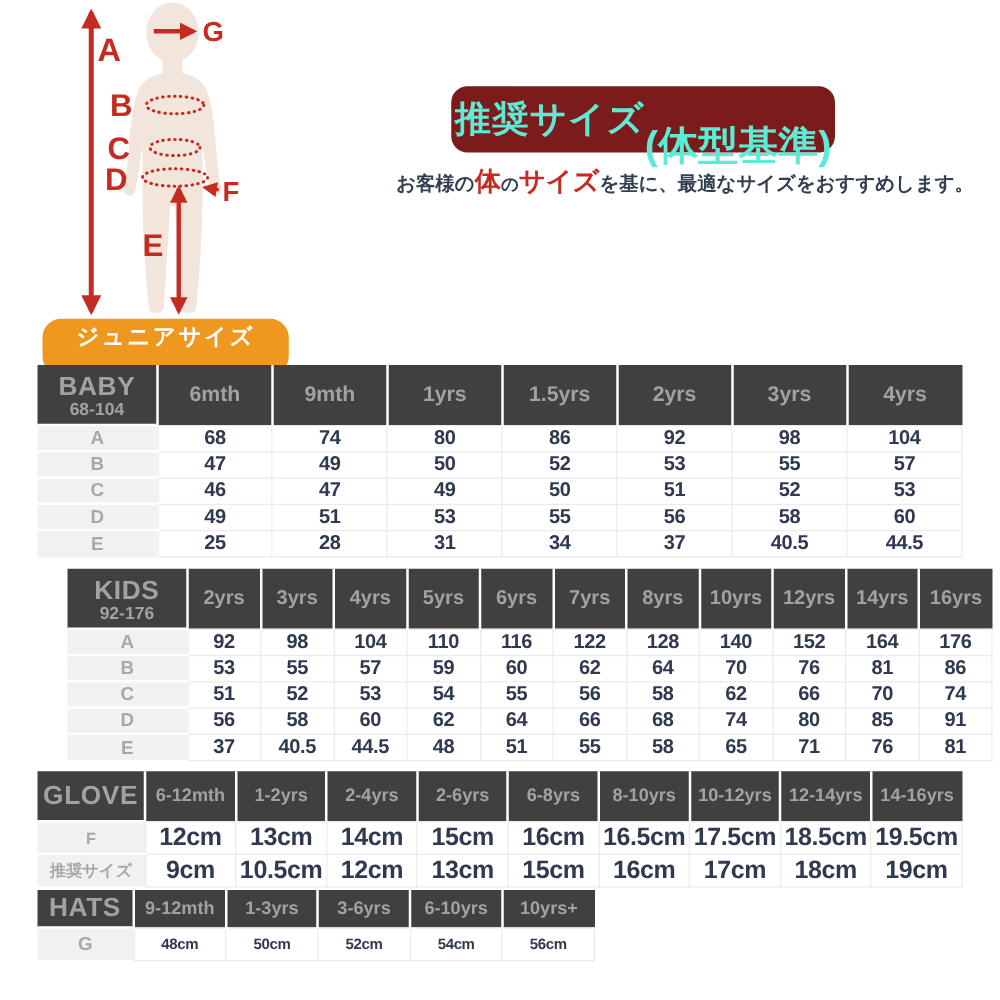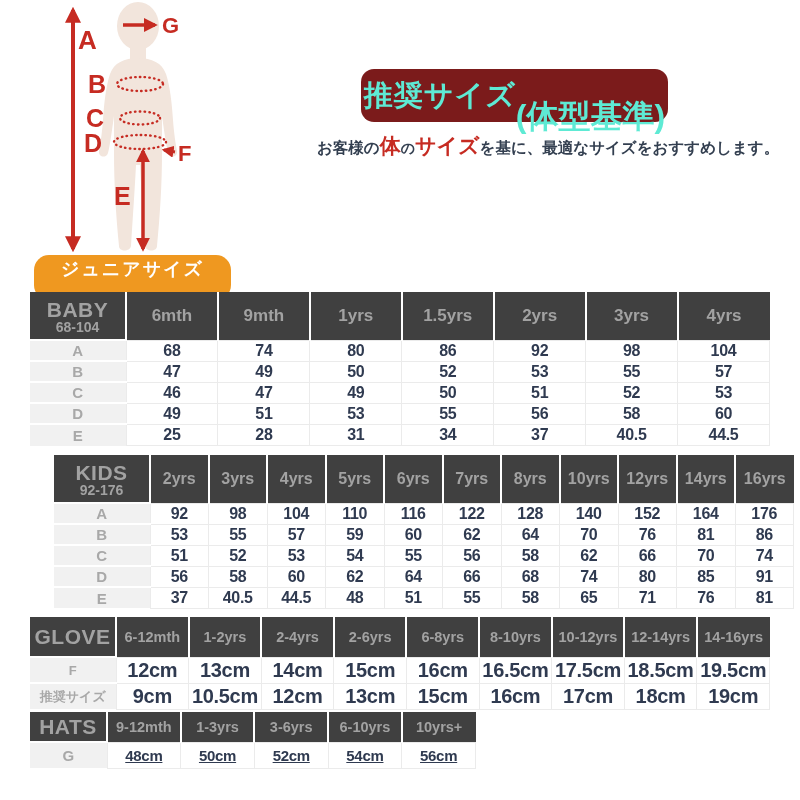--- a/index.html
+++ b/index.html
@@ -59,21 +59,21 @@
   .tbl-glove thead .tname{font-size:21px;}
   .tbl-glove tbody td.val{font-size:20px;}
   .tbl-glove tbody td.label{font-size:13px;}
 
   .tbl-hats{left:30px;top:712px;width:446px;height:56px;}
   .tbl-hats th.label{width:76px;}
   .tbl-hats thead tr{height:30px;padding-left:32px;}
   .tbl-hats tbody tr{height:26px;}
   .tbl-hats thead th{font-size:14.5px;font-weight:600;}
   .tbl-hats thead .tname{font-size:21px;}
-  .tbl-hats tbody td.val{font-size:15px;text-decoration:underline;}
+  .tbl-hats tbody td.val{font-size:12px;}
 </style>
 </head>
 <body>
 
 <div id="page">
 
   <div class="figure">
     <svg width="205" height="256" viewBox="0 0 205 256">
       <defs>
         <marker id="ah" viewBox="0 0 10 10" refX="8" refY="5" markerWidth="4" markerHeight="4" orient="auto-start-reverse">

